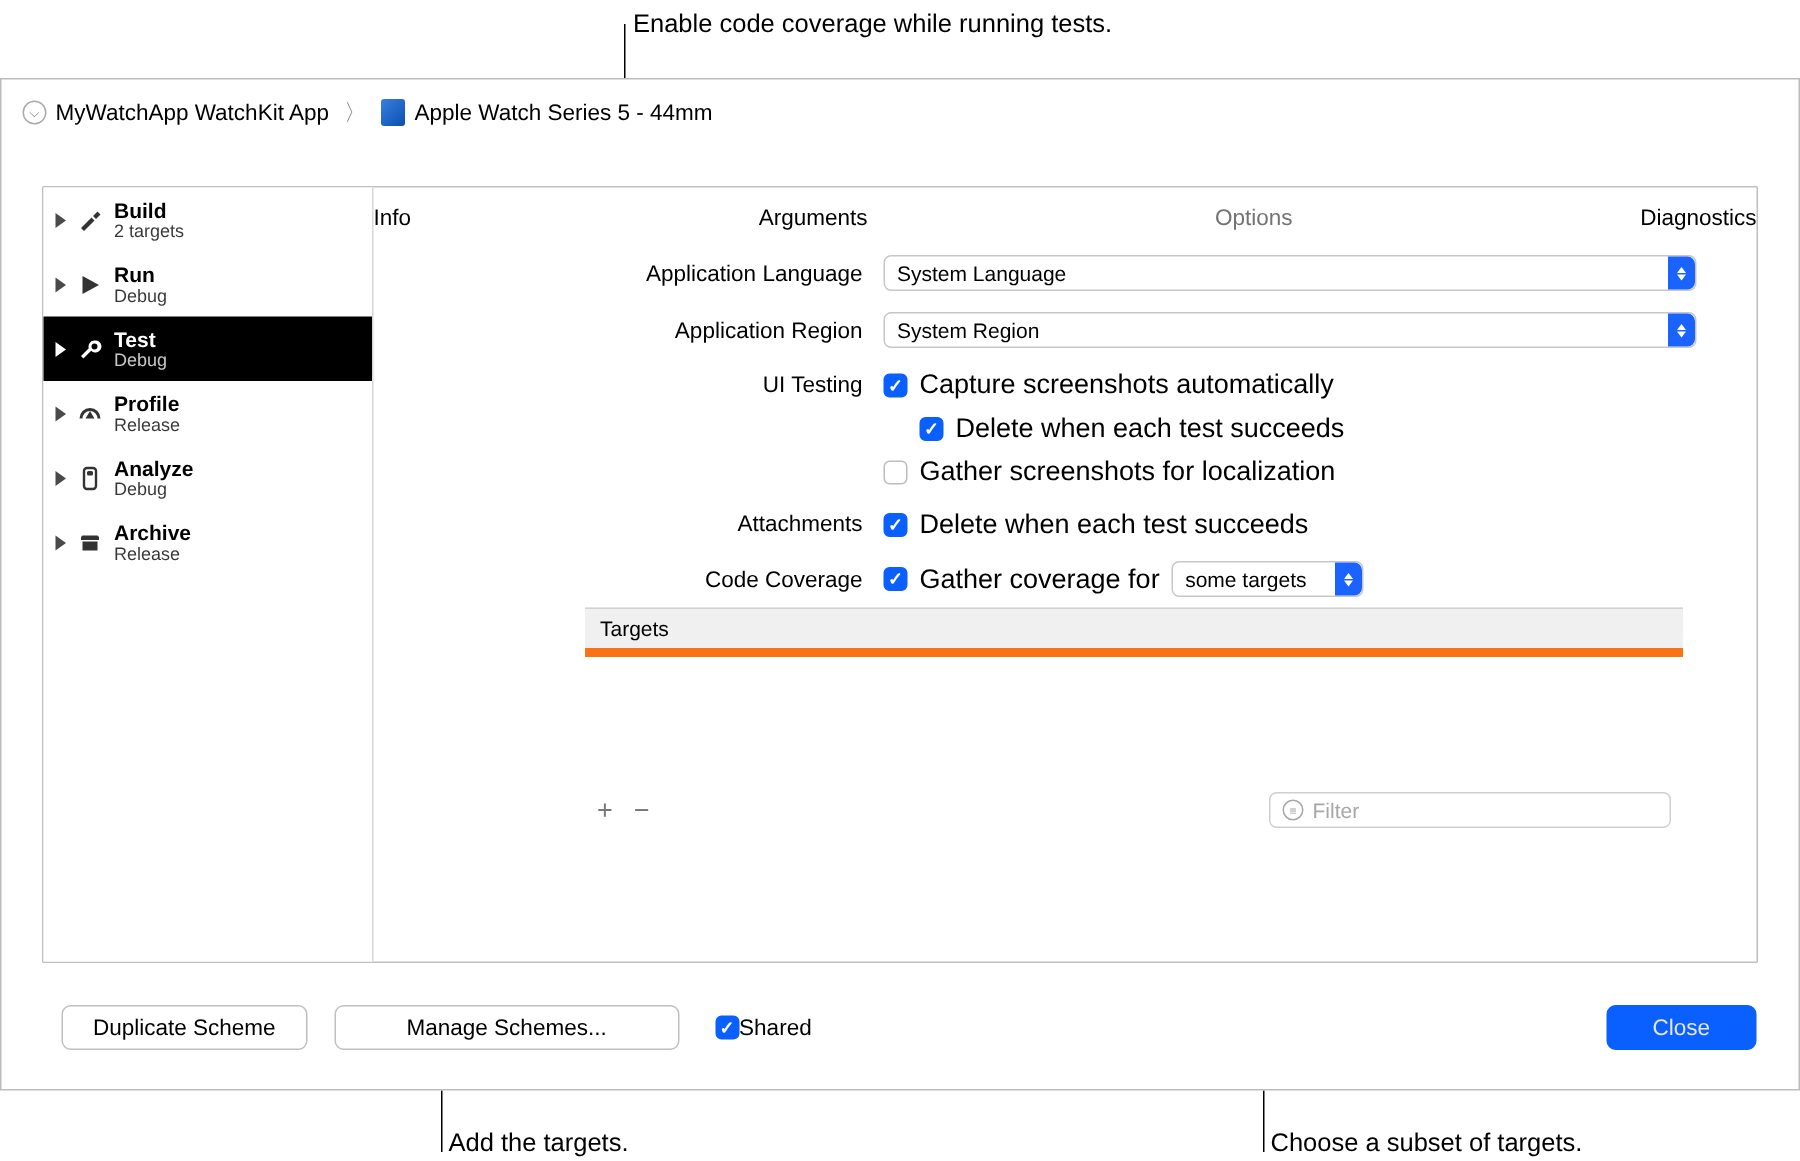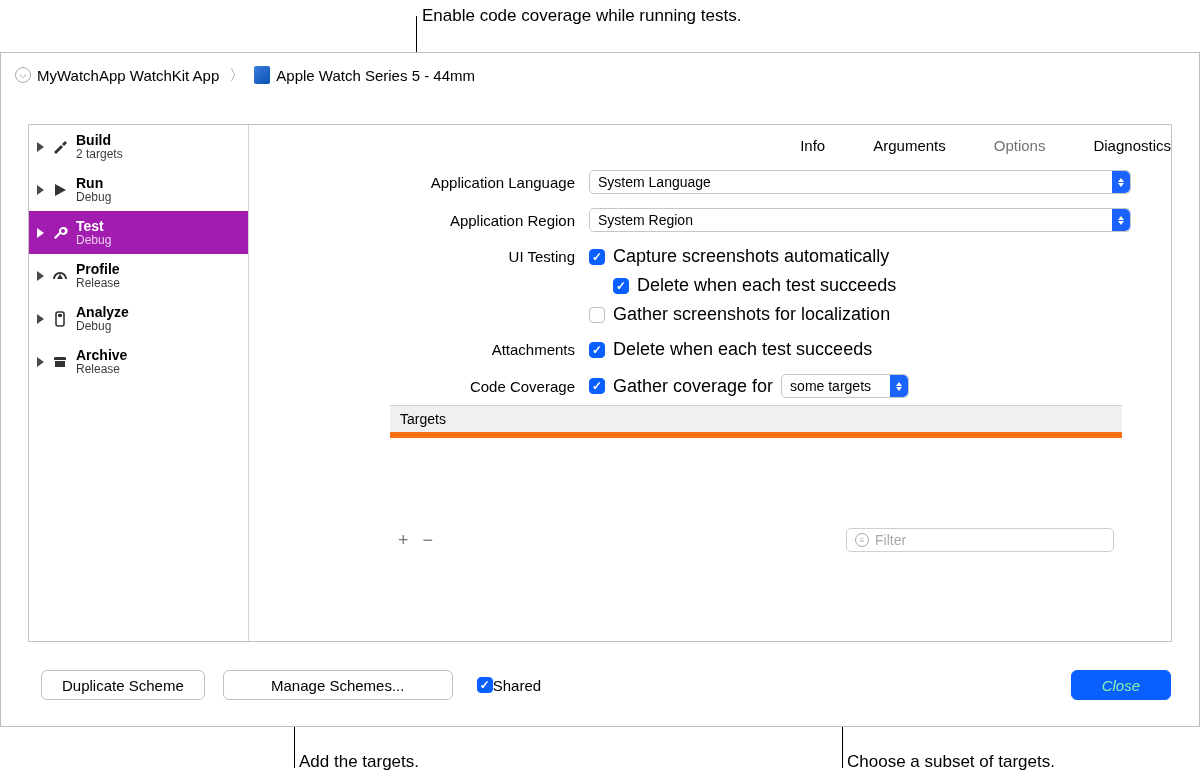--- a/index.html
+++ b/index.html
@@ -18,31 +18,31 @@
   .scheme-bar { position: relative; height: 44px; padding: 12px 14px; font-size: 15px; display: flex; align-items: center; gap: 6px; }
   .scheme-icon { width: 16px; height: 16px; border: 1px solid #aaa; border-radius: 50%; display: inline-flex; align-items: center; justify-content: center; font-size: 9px; color: #888; }
   .chevron { color: #888; padding: 0 4px; }
   .device-icon { width: 16px; height: 18px; background: linear-gradient(135deg,#3a7fe0,#0a50b0); border-radius: 2px; display: inline-block; }
 
   
   .pane { position: absolute; left: 27px; right: 27px; top: 71px; height: 518px; border: 1px solid #c0c0c0; border-radius: 1px; display: flex; background: #fff; }
 
   .sidebar { width: 220px; border-right: 1px solid #d8d8d8; background: #fff; }
   .sidebar-item { display: flex; align-items: center; height: 43px; padding: 0 8px; gap: 7px; cursor: default; }
-  .sidebar-item.selected { background: #a21caf; color: #fff; }
+  .sidebar-item.selected { background: #000000; color: #fff; }
   .disclose { width: 0; height: 0; border-left: 7px solid #4a4a4a; border-top: 5px solid transparent; border-bottom: 5px solid transparent; }
   .sidebar-item.selected .disclose { border-left-color: #fff; }
   .s-icon { width: 18px; height: 18px; display: flex; align-items: center; justify-content: center; }
   .sb-title { font-weight: 600; font-size: 14px; line-height: 15px; }
   .sb-sub { font-size: 12px; opacity: .78; line-height: 13px; }
   .sb-text { display: flex; flex-direction: column; }
 
   
   .content { flex: 1; position: relative; }
-  .tabs { display: flex; gap: 48px; justify-content: flex-end; padding: 12px 0 14px; font-size: 15px; }
+  .tabs { display: flex; gap: 48px; justify-content: space-between; padding: 12px 0 14px; font-size: 15px; }
   .tabs .tab { color: #000; cursor: default; }
   .tabs .tab.active { color: #737373; }
 
   .form { padding: 2px 40px 0 40px; }
   .row { display: flex; align-items: center; margin-bottom: 14px; }
   .row .label { width: 300px; text-align: right; padding-right: 14px; font-size: 15px; }
   .row .control { flex: 1; display: flex; align-items: center; gap: 8px; white-space: nowrap; }
 
   .select { position: relative; flex: 1; height: 24px; border: 1px solid #c7c7c7; border-radius: 5px; display: flex; align-items: center; padding: 0 8px; font-size: 14px; background: #fff; }
   .select .end { position: absolute; right: 0; top: 0; bottom: 0; width: 18px; background: #1a63ff; border-radius: 0 5px 5px 0; display: flex; flex-direction: column; align-items: center; justify-content: center; gap: 1px; }
@@ -61,21 +61,21 @@
   .targets-header { background: #f0f0f0; border-top: 1px solid #d2d2d2; border-bottom: 6px solid #f97316; padding: 5px 10px; font-size: 14px; }
   .targets-body { height: 86px; background: #fff; }
   .targets-footer { height: 32px; display: flex; align-items: center; padding: 0 8px; gap: 14px; font-size: 18px; color: #777; }
   .targets-footer .spacer { flex: 1; }
   .filter { width: 268px; height: 24px; border: 1px solid #cfcfcf; border-radius: 5px; display: flex; align-items: center; padding: 0 8px; gap: 6px; color: #a7a7a7; font-size: 14px; }
   .filter .fi { width: 14px; height: 14px; border: 1.5px solid #a7a7a7; border-radius: 50%; display: flex; align-items: center; justify-content: center; font-size: 8px; }
 
   
   .bottom { position: absolute; left: 40px; right: 28px; bottom: 26px; display: flex; align-items: center; gap: 18px; }
   .btn { height: 30px; border: 1px solid #c0c0c0; border-radius: 6px; background: #fff; padding: 0 20px; font-size: 15px; display: inline-flex; align-items: center; justify-content: center; cursor: default; }
-  .btn.primary { background: #0a60ff; border-color: #0a60ff; color: #86efac; padding: 12px 30px; font-style: italic; }
+  .btn.primary { background: #0a60ff; border-color: #0a60ff; color: #e5e5e5; padding: 12px 30px; }
   .shared { display: flex; align-items: center; gap: 0; font-size: 15px; margin-left: 6px; }
   .bottom .spacer { flex: 1; }
 
   
   svg { display: block; }
 </style>
 </head>
 <body>
 <div class="stage">
 

